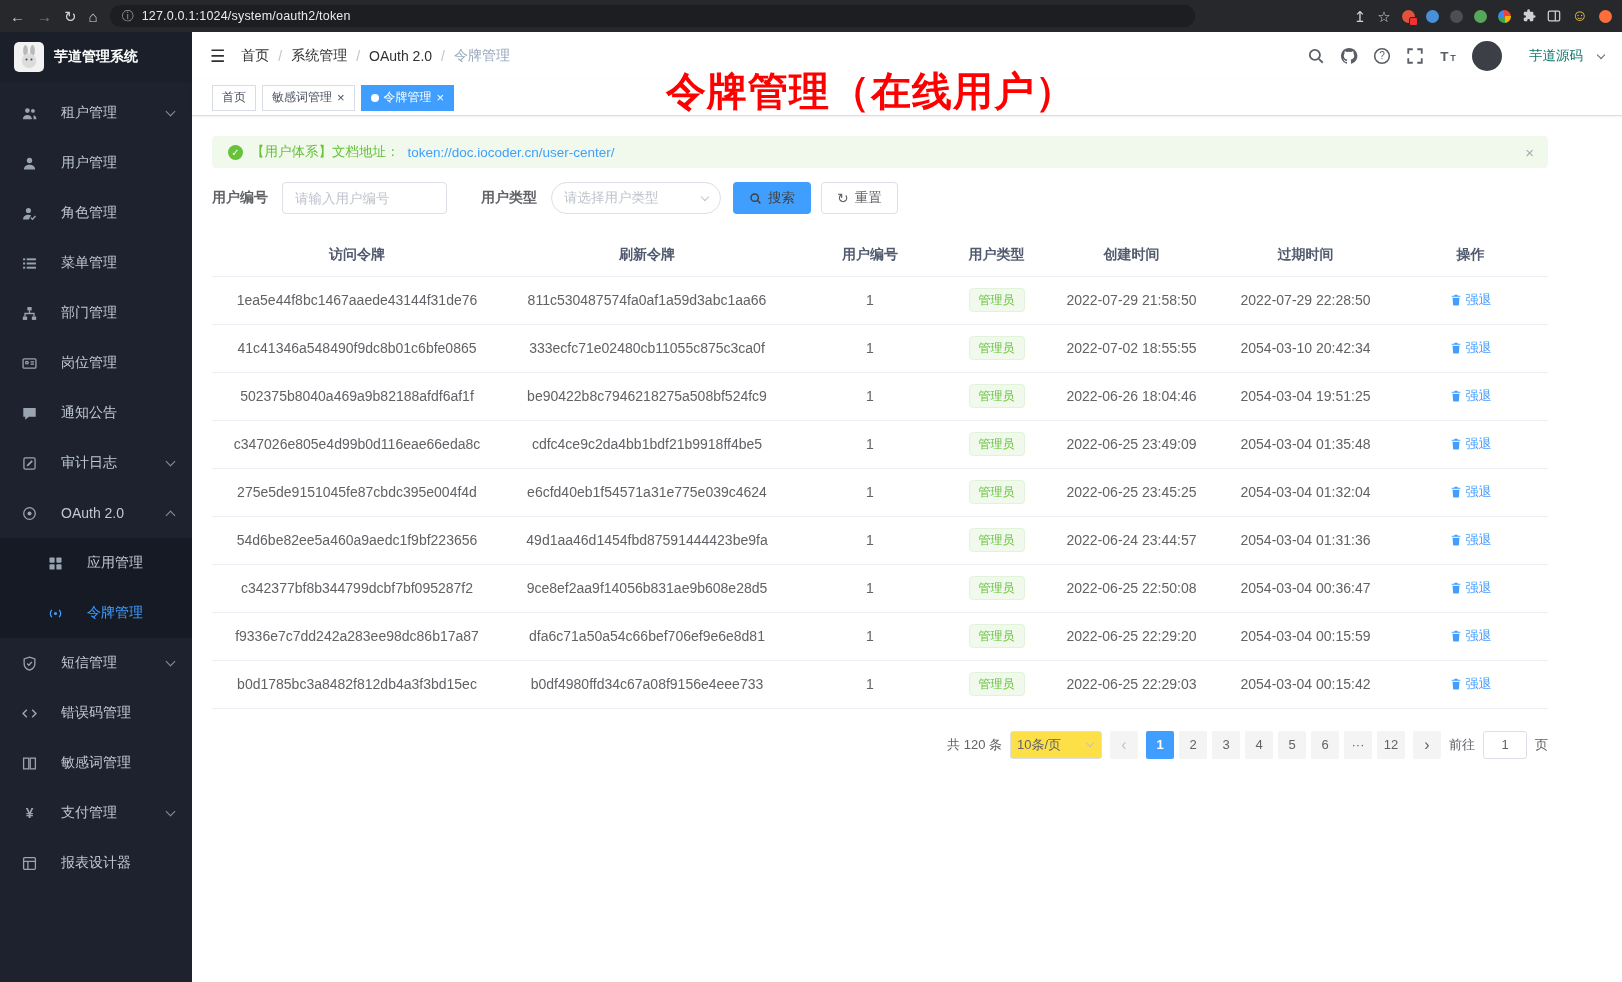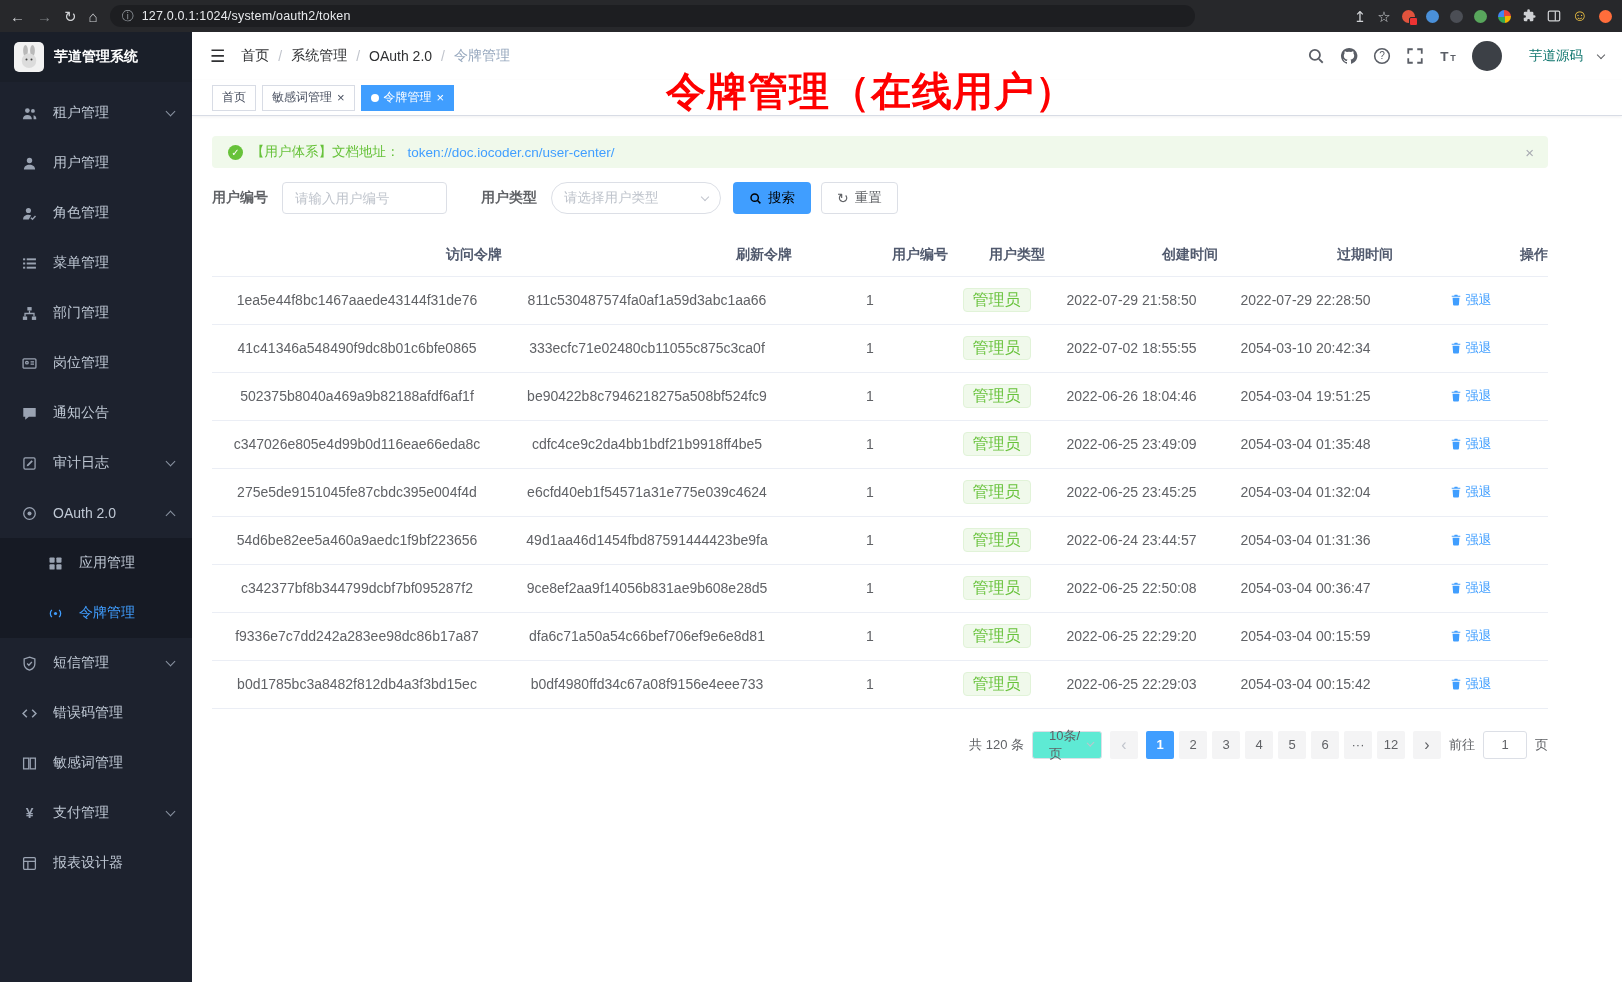--- a/index.html
+++ b/index.html
@@ -27,21 +27,21 @@
   .ext-dot.multi { background:conic-gradient(#e8453c 0 25%,#f4b400 25% 50%,#34a853 50% 75%,#4285f4 75% 100%); }
   .ext-dot.orange { background:#ff6d3b; }
   .smiley { color:#f5c744; font-size:16px; }
 
   
   .sidebar { position:absolute; top:32px; left:0; bottom:0; width:192px; background:#1d222e; }
   .logo-row { height:50px; display:flex; align-items:center; gap:10px; padding-left:14px; background:#1a1f29; }
   .logo-img { width:30px; height:30px; border-radius:4px; overflow:hidden; flex:0 0 auto; }
   .logo-title { color:#fff; font-size:14px; font-weight:bold; }
   .menu { padding-top:6px; }
-  .menu-item { height:50px; display:flex; align-items:center; gap:16px; padding:0 18px 0 22px;
+  .menu-item { height:50px; display:flex; align-items:center; gap:24px; padding:0 18px 0 22px;
     color:#bfc8d4; font-size:14px; cursor:pointer; }
   .menu-item .mi-icon { width:15px; height:15px; color:#9aa3b2; display:inline-flex; }
   .menu-item .mi-icon svg { width:15px; height:15px; display:block; }
   .menu-item.sub { padding-left:48px; background:#161a24; }
   .menu-item.active { color:#409eff; }
   .menu-item.active .mi-icon { color:#409eff; }
   .mi-chev { width:7px; height:7px; border-right:1.6px solid #8a93a2; border-bottom:1.6px solid #8a93a2;
     transform:rotate(45deg); margin-left:auto; margin-top:-4px; }
   .mi-chev.up { transform:rotate(-135deg); margin-top:4px; }
 
@@ -89,41 +89,41 @@
     font-size:13.5px; color:#606266; outline:none; font-family:inherit; }
   .f-input::placeholder { color:#bfc4cc; }
   .f-select { width:170px; height:32px; border:1px solid #dcdfe6; border-radius:16px; padding:0 12px;
     display:flex; align-items:center; justify-content:space-between; cursor:pointer; margin-right:12px; }
   .f-select .sel-ph { font-size:13.5px; color:#bfc4cc; }
   .sel-caret { width:6px; height:6px; border-right:1.4px solid #c0c4cc; border-bottom:1.4px solid #c0c4cc;
     transform:rotate(45deg); margin-top:-3px; }
   .gap-lg { width:34px; }
   .btn { height:32px; border-radius:4px; font-size:13.5px; display:inline-flex; align-items:center;
     gap:6px; padding:0 15px; cursor:pointer; border:1px solid transparent; font-family:inherit; }
-  .btn-primary { background:#409eff; color:#000000;align-items:center; }
+  .btn-primary { background:#409eff; color:#404040;align-items:center; }
   .btn-plain { background:#fff; color:#606266; border-color:#dcdfe6; margin-left:10px; }
   .btn svg { width:13px; height:13px; }
   .refresh-glyph { font-size:14px; line-height:1; }
 
   
   table.tokens { margin-top:20px; width:100%; border-collapse:collapse; table-layout:fixed; }
   table.tokens th { height:42px; font-size:14px; font-weight:bold; color:#515a6e;
-    border-bottom:1px solid #ebeef5; text-align:right; background:#fff; }
+    border-bottom:1px solid #ebeef5; text-align:center; background:#fff; }
   table.tokens td { height:48px; font-size:14px; color:#606266; text-align:center;
     border-bottom:1px solid #ebeef5; overflow:hidden; white-space:nowrap; }
-  .badge { display:inline-block; padding:2px 9px; font-size:16px; color:#67c23a; background:#f0f9eb;
+  .badge { display:inline-block; padding:2px 9px; font-size:12px; color:#67c23a; background:#f0f9eb;
     border:1px solid #e1f3d8; border-radius:4px; line-height:18px; }
   .force-logout { color:#409eff; font-size:13px; cursor:pointer; display:inline-flex; align-items:center; gap:4px; }
   .force-logout svg { width:12px; height:12px; }
 
   
   .pagination { margin-top:22px; display:flex; align-items:center; justify-content:flex-end; gap:8px;
     font-size:13px; color:#606266; padding-bottom:30px; }
-  .pg-size { width:70px; height:28px; border:1px solid #dcdfe6; border-radius:3px; padding:0 8px 0 16px;
-    display:flex; align-items:center; justify-content:space-between; cursor:pointer; background:#5eead4; }
+  .pg-size { width:92px; height:28px; border:1px solid #dcdfe6; border-radius:3px; padding:0 8px 0 6px;
+    display:flex; align-items:center; justify-content:space-between; cursor:pointer; background:#fde047; }
   .pg-btn { min-width:28px; height:28px; border:none; border-radius:2px; background:#f4f4f5; color:#606266;
     font-size:13px; cursor:pointer; display:inline-flex; align-items:center; justify-content:center;
     font-family:inherit; padding:0 4px; }
   .pg-btn.arrow { font-size:16px; }
   .pg-btn.disabled { color:#c0c4cc; cursor:default; }
   .pg-btn.active { background:#409eff; color:#fff; font-weight:bold; }
   .pg-pages { display:inline-flex; gap:5px; }
   .pg-goto-input { width:44px; height:28px; border:1px solid #dcdfe6; border-radius:3px; text-align:center;
     font-size:13px; color:#606266; outline:none; font-family:inherit; }
 </style>

